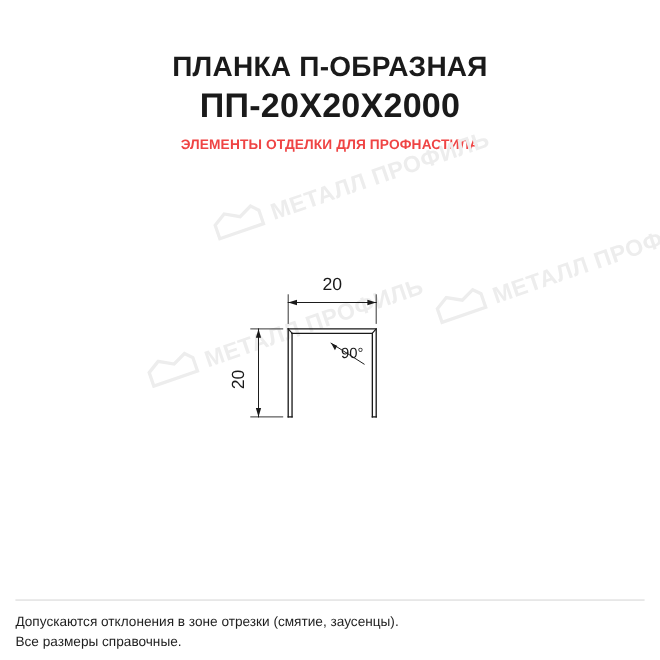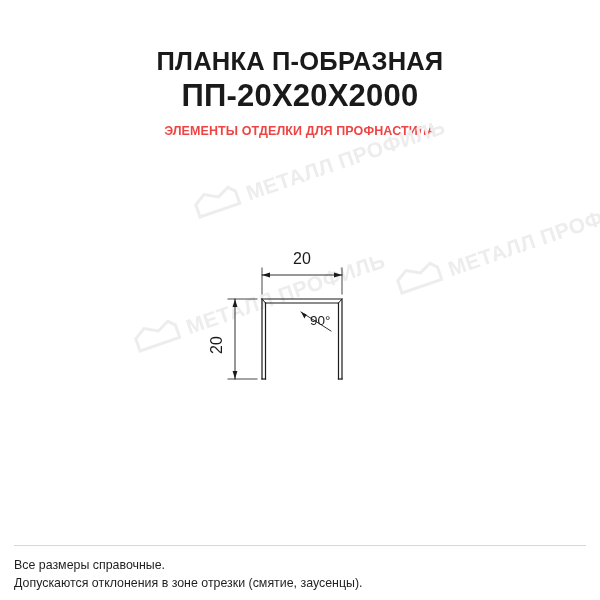--- a/index.html
+++ b/index.html
@@ -178,17 +178,17 @@
 
     <text x="302" y="264" text-anchor="middle" font-family="Liberation Sans, sans-serif" font-size="16" fill="#1a1a1a">20</text>
 
     <text x="222" y="345" text-anchor="middle" font-family="Liberation Sans, sans-serif" font-size="16" fill="#1a1a1a" transform="rotate(-90 222 345)">20</text>
 
     <text x="310" y="325" text-anchor="start" font-family="Liberation Sans, sans-serif" font-size="13.5" fill="#1a1a1a">90°</text>
   </svg>
 
   <div class="footer-rule"></div>
   <div class="footer">
+    <div>Допускаются отклонения в зоне отрезки (смятие, заусенцы).</div>
     <div>Все размеры справочные.</div>
-    <div>Допускаются отклонения в зоне отрезки (смятие, заусенцы).</div>
   </div>
 
 </div>
 
 </body></html>

